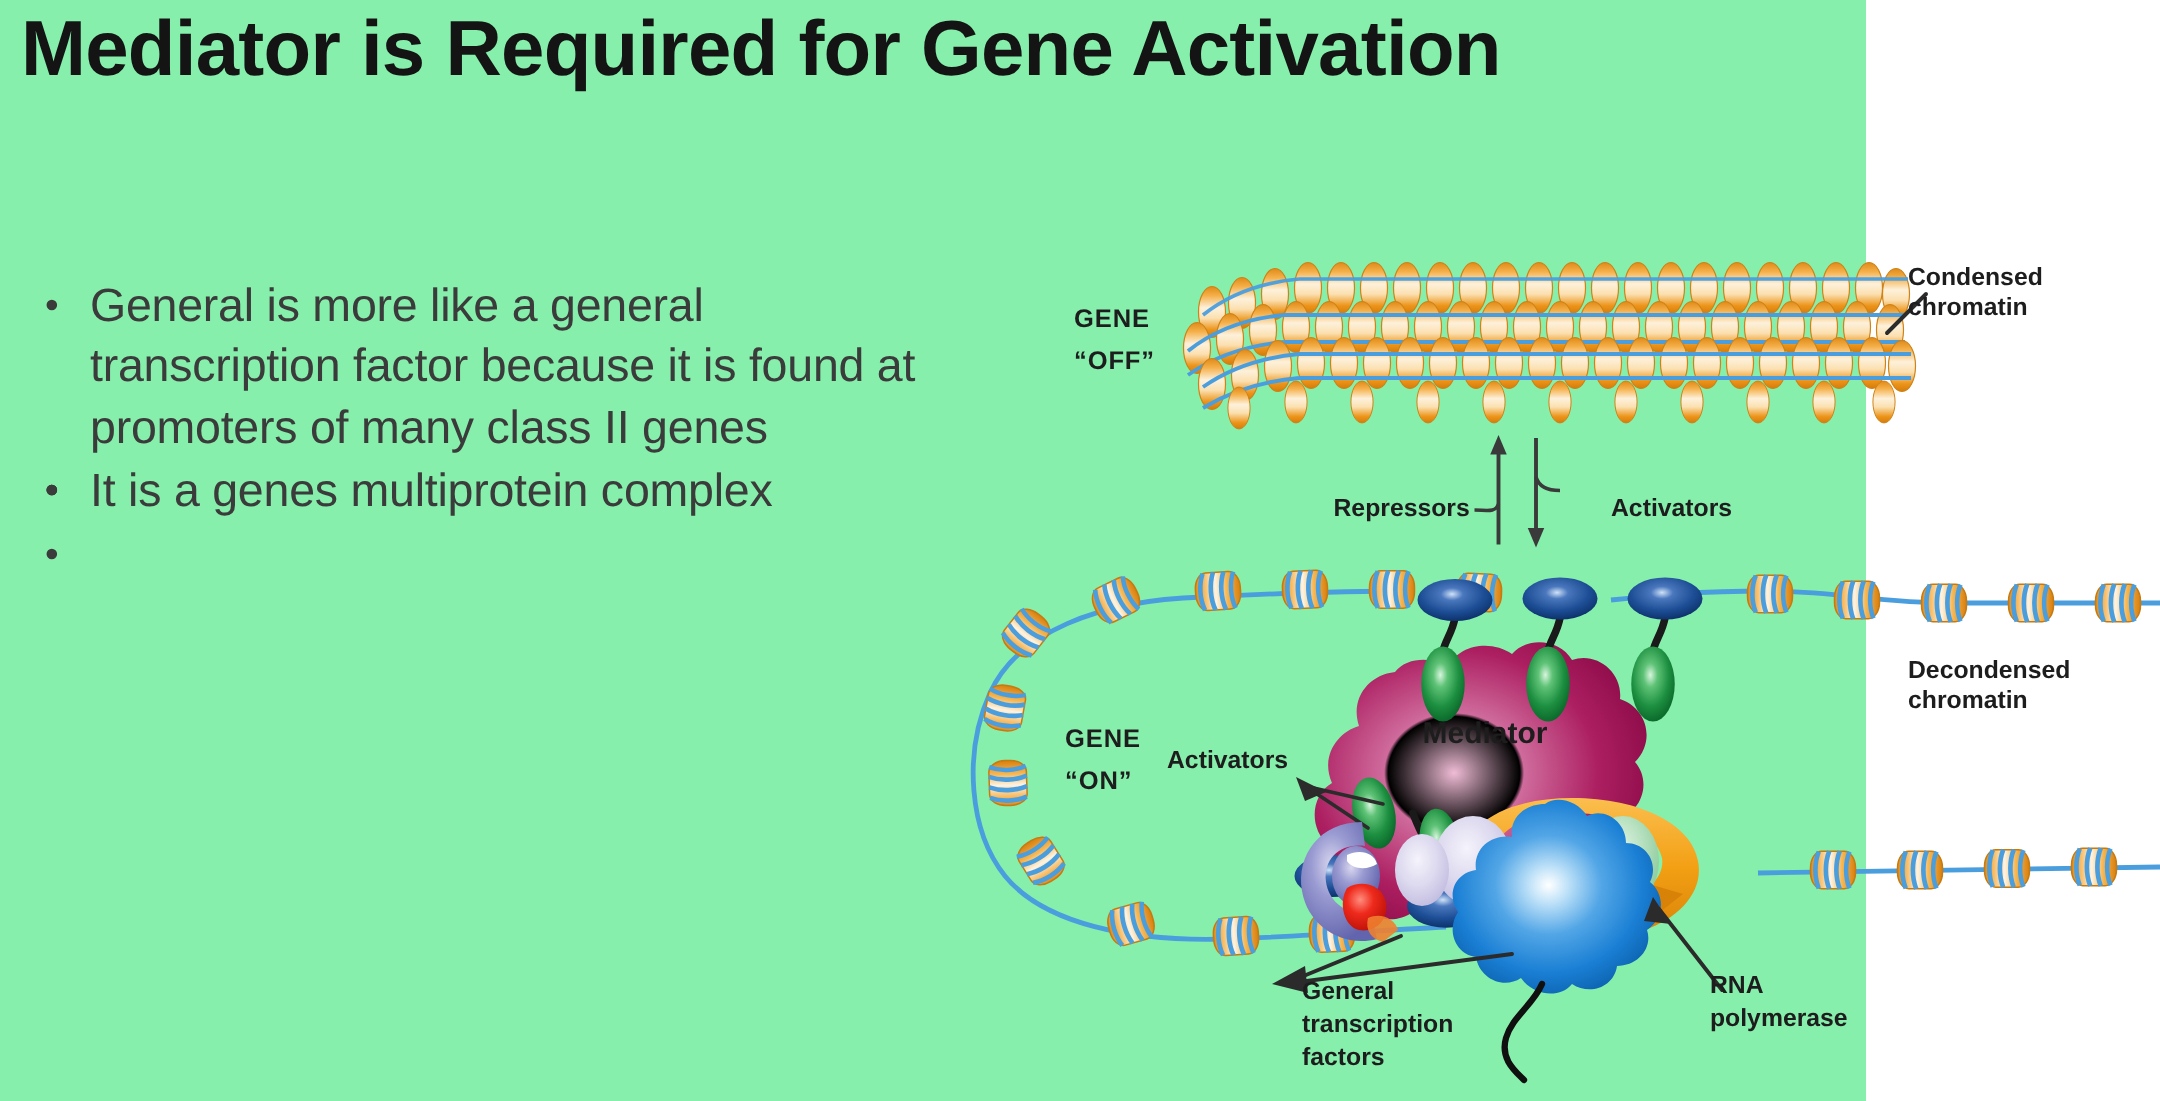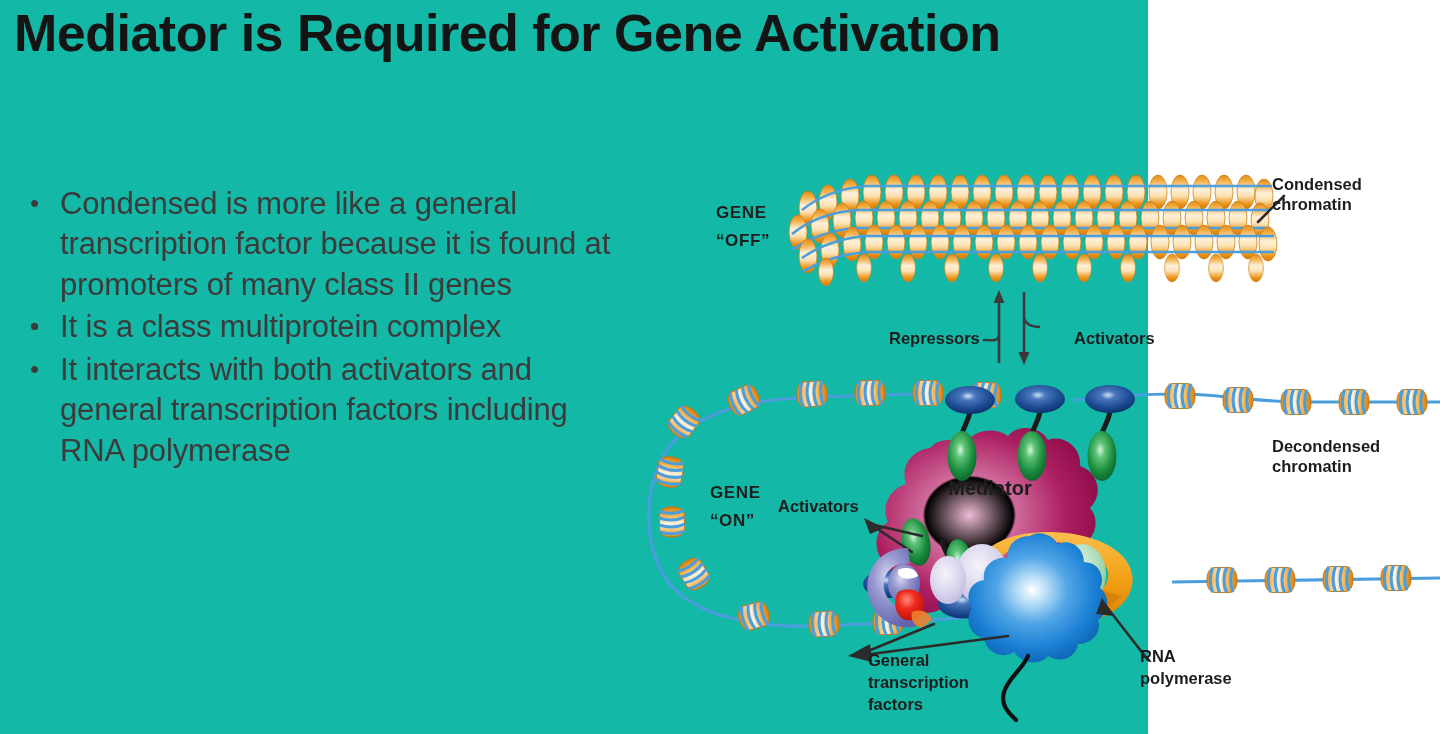--- a/index.html
+++ b/index.html
@@ -9,23 +9,23 @@
   }
   body {
     width: 1440px;
     height: 734px;
     font-family: "Liberation Sans", sans-serif;
     overflow: hidden;
     position: relative;
   }
   #slide {
     position: relative;
-    width: 1148px;
+    width: 1244px;
     height: 734px;
-    background: #14b8a6;
+    background: #86efac;
   }
 
   
   #slide-title {
     position: absolute;
     left: 14px;
     top: 6px;
     width: 1100px;
     font-family: "Liberation Sans", sans-serif;
     font-size: 52px;
@@ -92,35 +92,34 @@
 </head>
 <body>
 
 <div id="slide">
 
   <div id="slide-title">Mediator is Required for Gene Activation</div>
 
   <ul id="bullet-list">
     <li class="bullet-item">
       <span class="dot">•</span>
-      <span>Condensed is more like a general transcription factor because it is found at promoters of many class II genes</span>
+      <span>General is more like a general transcription factor because it is found at promoters of many class II genes</span>
     </li>
     <li class="bullet-item">
       <span class="dot">•</span>
     </li>
     <li class="bullet-item">
       <span class="dot">•</span>
     </li>
     <li class="bullet-item">
       <span class="dot">•</span>
-      <span>It is a class multiprotein complex</span>
+      <span>It is a genes multiprotein complex</span>
     </li>
     <li class="bullet-item">
       <span class="dot">•</span>
-      <span>It interacts with both activators and general transcription factors including RNA polymerase</span>
     </li>
   </ul>
 
   <div id="figure">
     <svg width="828" height="584" viewBox="0 0 828 584" xmlns="http://www.w3.org/2000/svg">
       <defs>
 
         <linearGradient id="nucGrad" x1="0" y1="0" x2="0" y2="1">
           <stop offset="0%" stop-color="#e08a16"></stop>
           <stop offset="18%" stop-color="#f5b04a"></stop>

